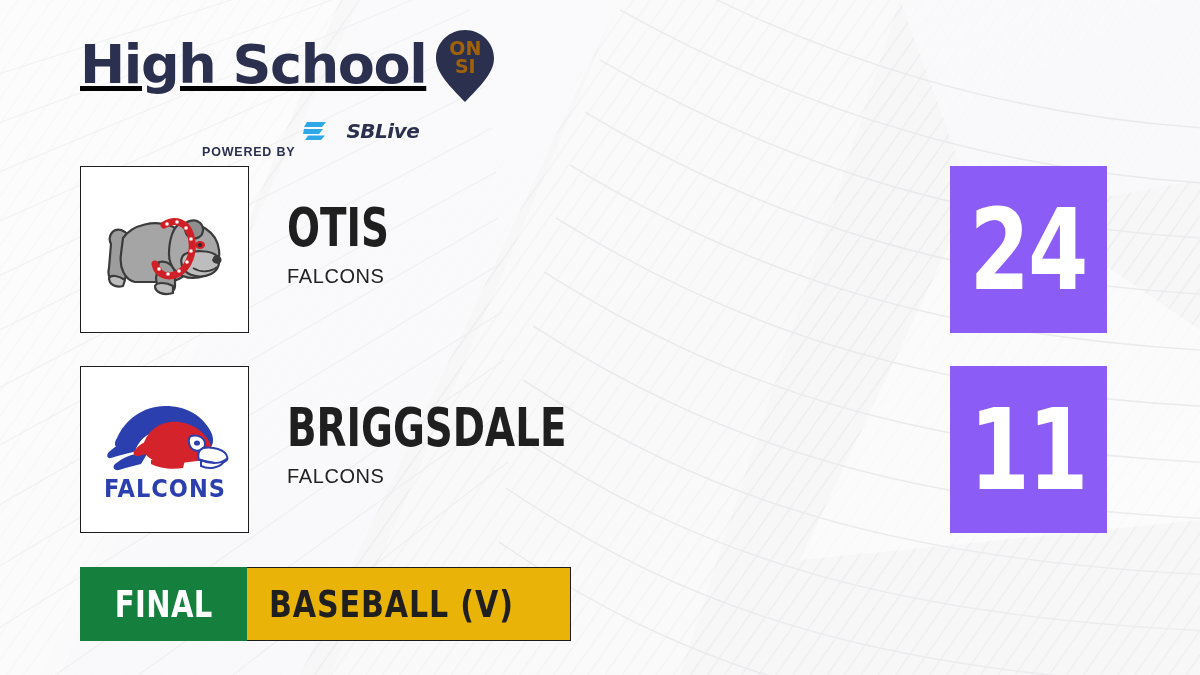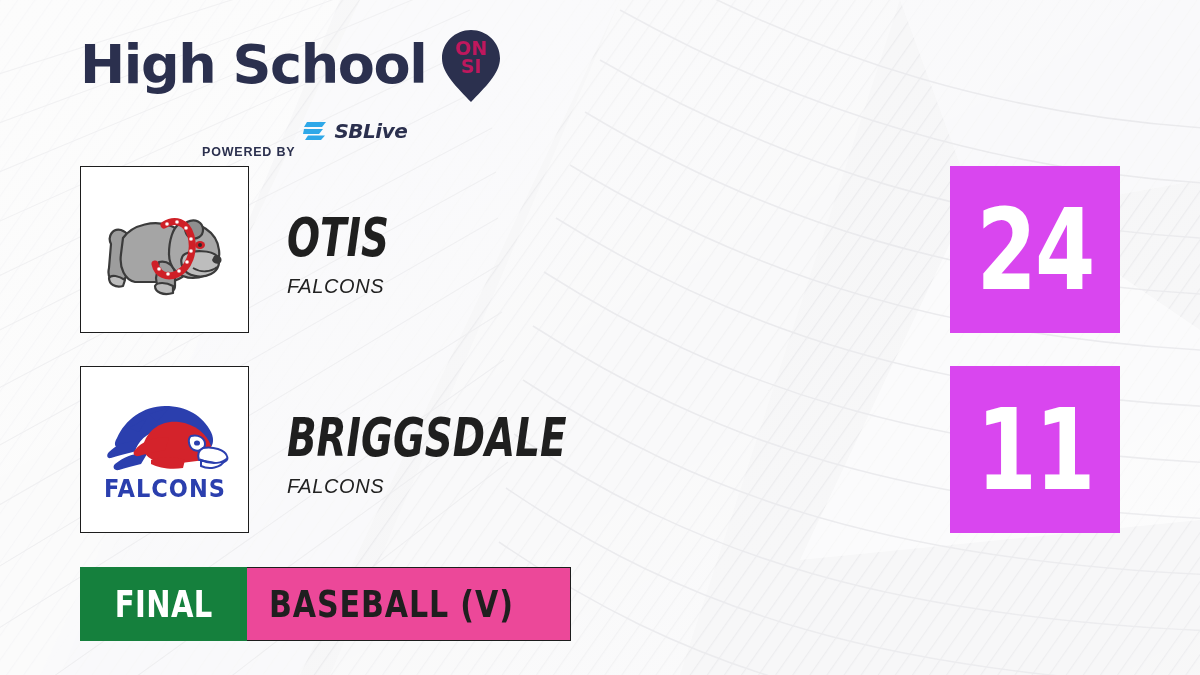--- a/index.html
+++ b/index.html
@@ -38,22 +38,23 @@
   .brand {
     position: absolute;
     left: 80px;
     top: 34px;
     width: 430px;
     height: 100px;
   }
   .brand-row {
     display: flex;
     align-items: center;
-    gap: 16px;
+    gap: 10px;
     height: 62px;
+    text-decoration: underline;
   }
   .brand-word {
     font-family: "DejaVu Sans", sans-serif;
     font-weight: bold;
     font-size: 54px;
     letter-spacing: -1.4px;
     color: #2b304e;
     line-height: 58px;
     white-space: nowrap;
   }
@@ -62,21 +63,21 @@
     width: 58px;
     height: 72px;
     margin-top: 2px;
   }
   .pin svg { display: block; }
   .pin-text {
     position: absolute;
     left: 0; top: 9px;
     width: 58px;
     text-align: center;
-    color: #be185d;
+    color: #a16207;
     font-family: "DejaVu Sans", sans-serif;
     font-weight: bold;
     font-size: 19px;
     line-height: 18px;
     letter-spacing: 0px;
   }
   .powered {
     display: flex;
     align-items: center;
     gap: 8px;
@@ -86,21 +87,21 @@
   .powered-label {
     font-size: 12.5px;
     font-weight: bold;
     letter-spacing: 0.8px;
     color: #2b304e;
     margin-top: 42px;
   }
   .sbl {
     display: flex;
     align-items: flex-start;
-    gap: 7px;
+    gap: 19px;
   }
   .sbl-mark { display:block; }
   .sbl-word {
     font-family: "DejaVu Sans", sans-serif;
     font-weight: bold;
     font-style: italic;
     font-size: 20px;
     letter-spacing: -0.5px;
     color: #2b304e;
     line-height: 20px;
@@ -121,23 +122,22 @@
     border: 1.5px solid #1d1d1d;
     display: flex;
     align-items: center;
     justify-content: center;
   }
   .logo-box svg { display: block; }
 
   .team-text {
     position: absolute;
     left: 287px;
-    top: 44px;
+    top: 34px;
     width: 620px;
-    font-style: italic;
   }
   .team-name {
     font-family: "DejaVu Sans Condensed", "Liberation Sans Narrow", "Liberation Sans", sans-serif;
     font-weight: bold;
     font-size: 54px;
     line-height: 56px;
     letter-spacing: 0px;
     color: #1f1f1f;
     transform: scaleX(0.80);
     transform-origin: left center;
@@ -147,23 +147,23 @@
     font-size: 20px;
     letter-spacing: 0.6px;
     color: #222222;
     margin-top: 9px;
   }
 
   .score-box {
     position: absolute;
     left: 950px;
     top: 0;
-    width: 170px;
+    width: 157px;
     height: 167px;
-    background: #d946ef;
+    background: #8b5cf6;
     display: flex;
     align-items: center;
     justify-content: center;
   }
   .score-value {
     font-family: "DejaVu Sans Condensed", "Liberation Sans Narrow", "Liberation Sans", sans-serif;
     font-weight: bold;
     font-size: 112px;
     line-height: 112px;
     color: #ffffff;
@@ -191,21 +191,21 @@
   .status-final-text {
     font-family: "DejaVu Sans Condensed", "Liberation Sans Narrow", "Liberation Sans", sans-serif;
     font-weight: bold;
     font-size: 38px;
     line-height: 38px;
     color: #ffffff;
     transform: scaleX(0.85);
     letter-spacing: 0.5px;
   }
   .status-sport {
-    background: #ec4899;
+    background: #eab308;
     border: 1.5px solid #1d1d1d;
     border-left: none;
     display: flex;
     align-items: center;
     padding: 0 22px 0 22px;
   }
   .status-sport-text {
     font-family: "DejaVu Sans Condensed", "Liberation Sans Narrow", "Liberation Sans", sans-serif;
     font-weight: bold;
     font-size: 38px;

